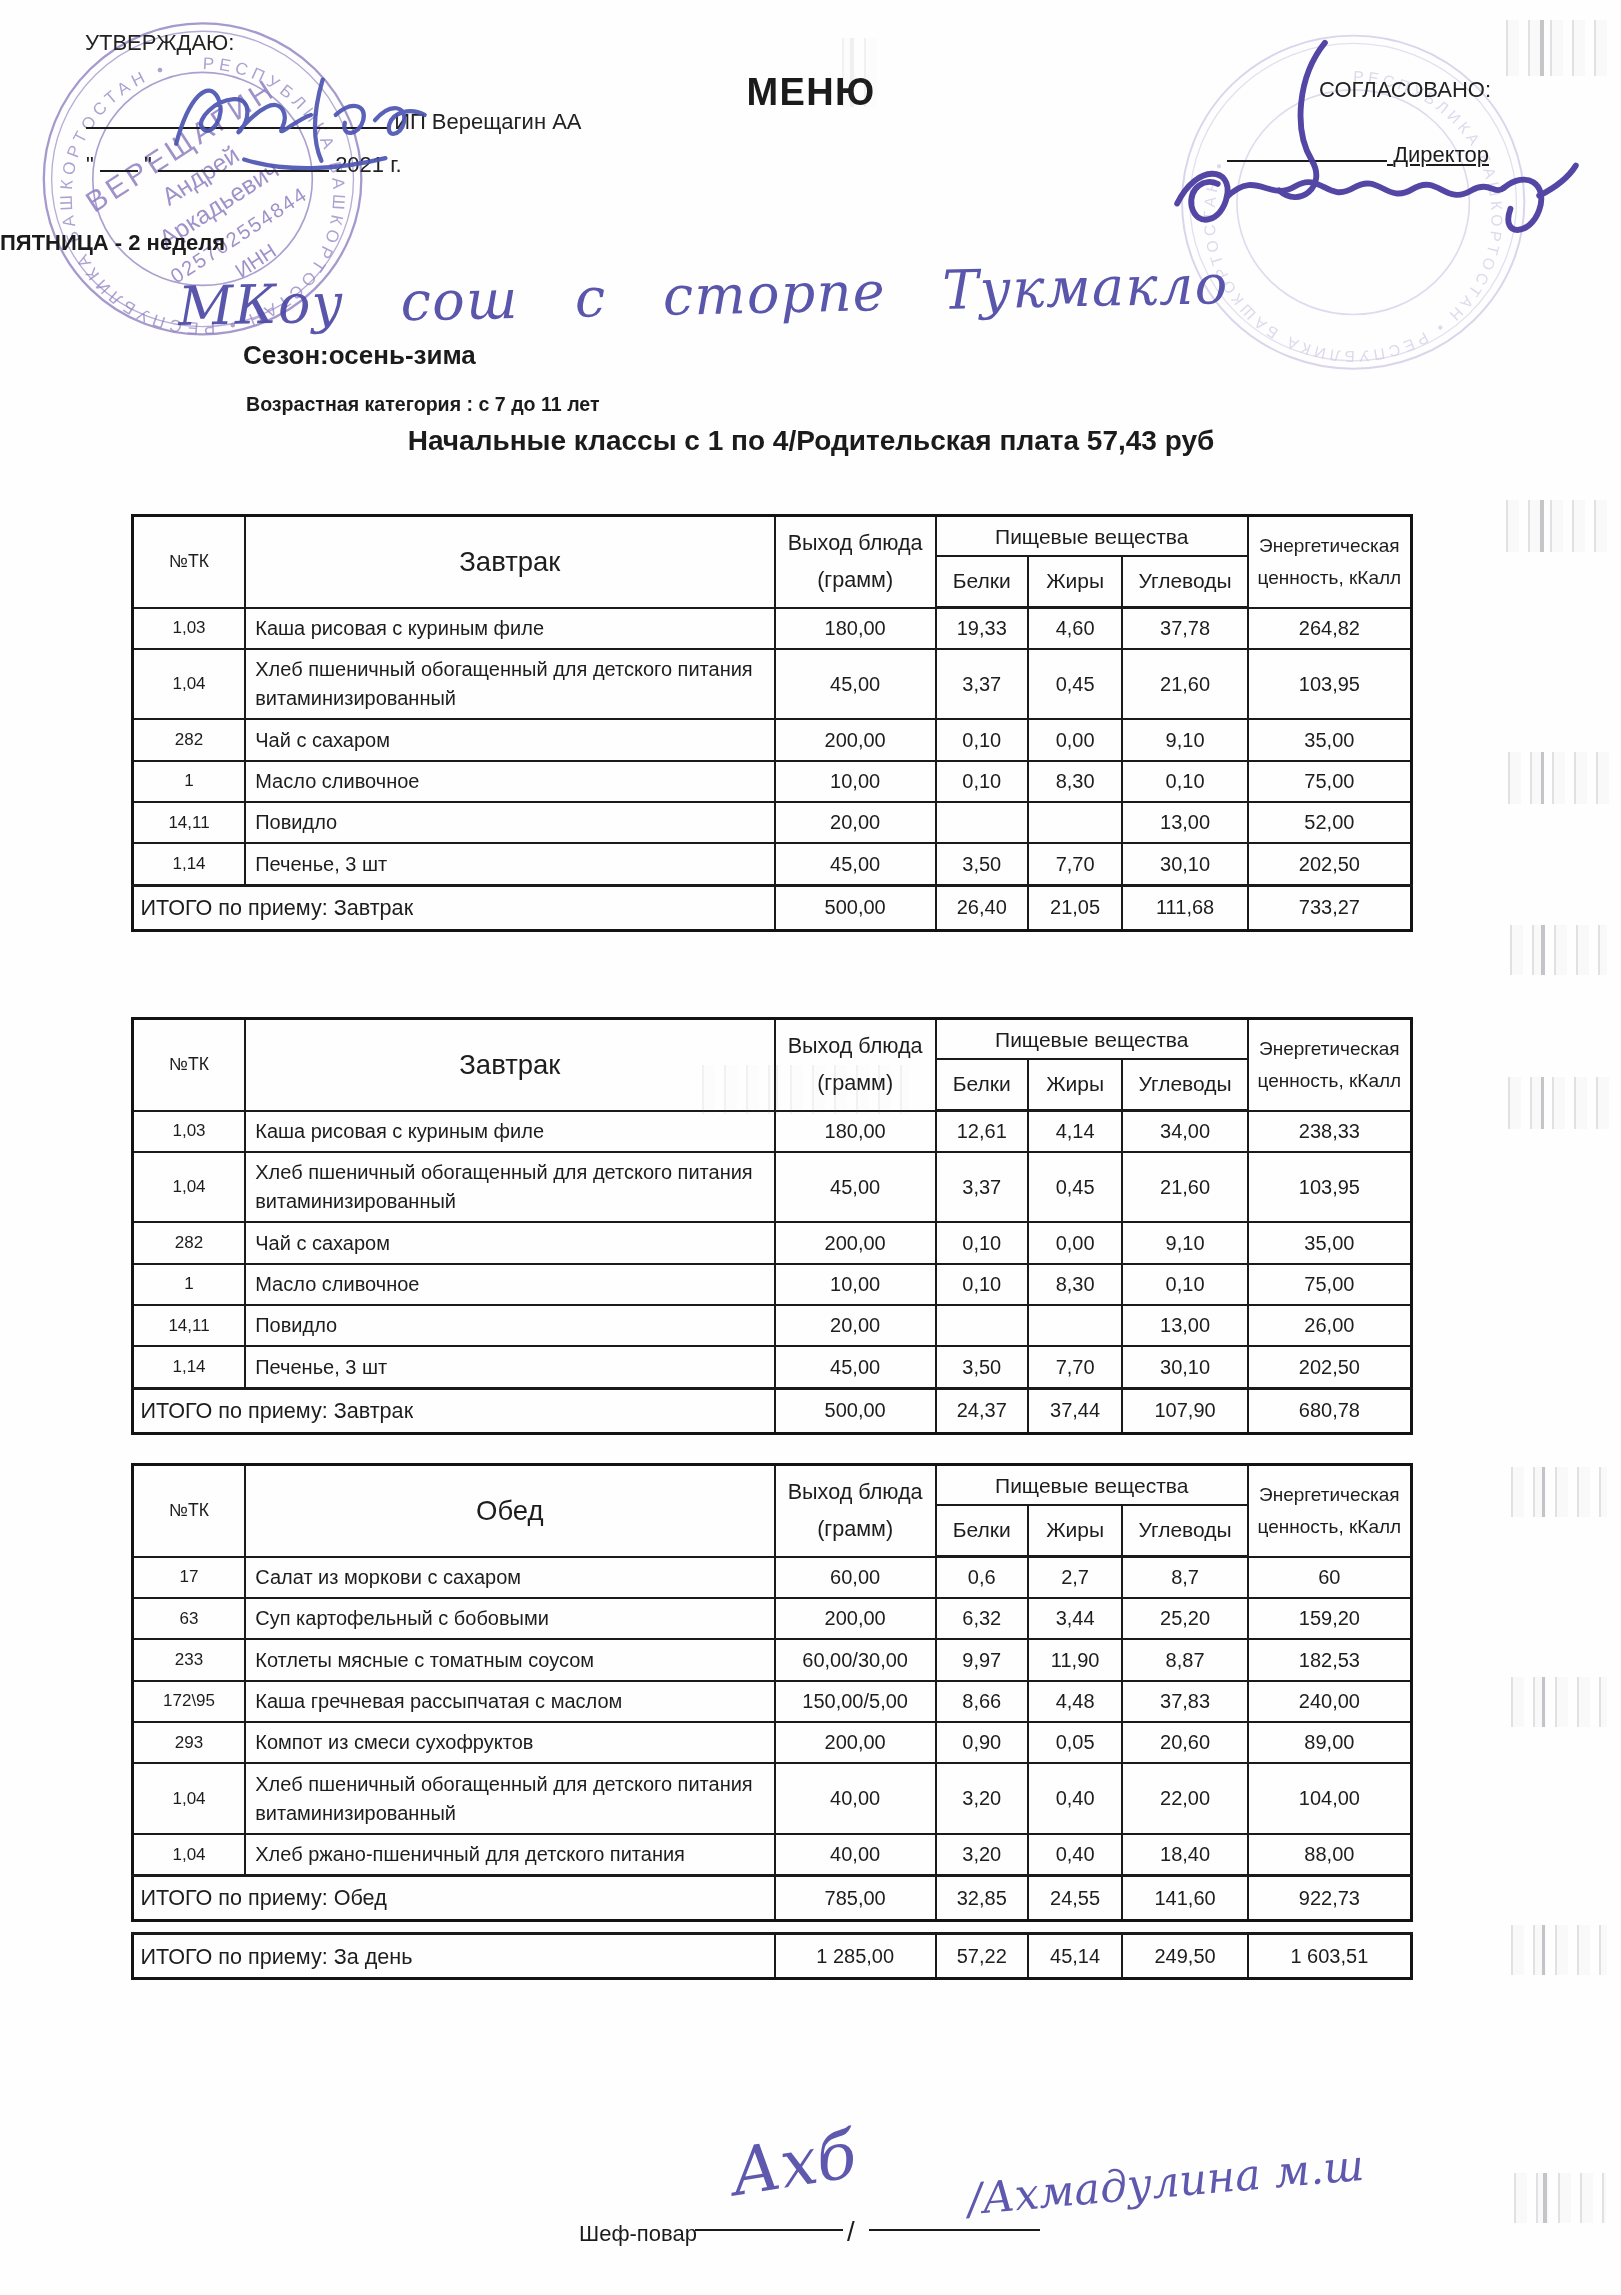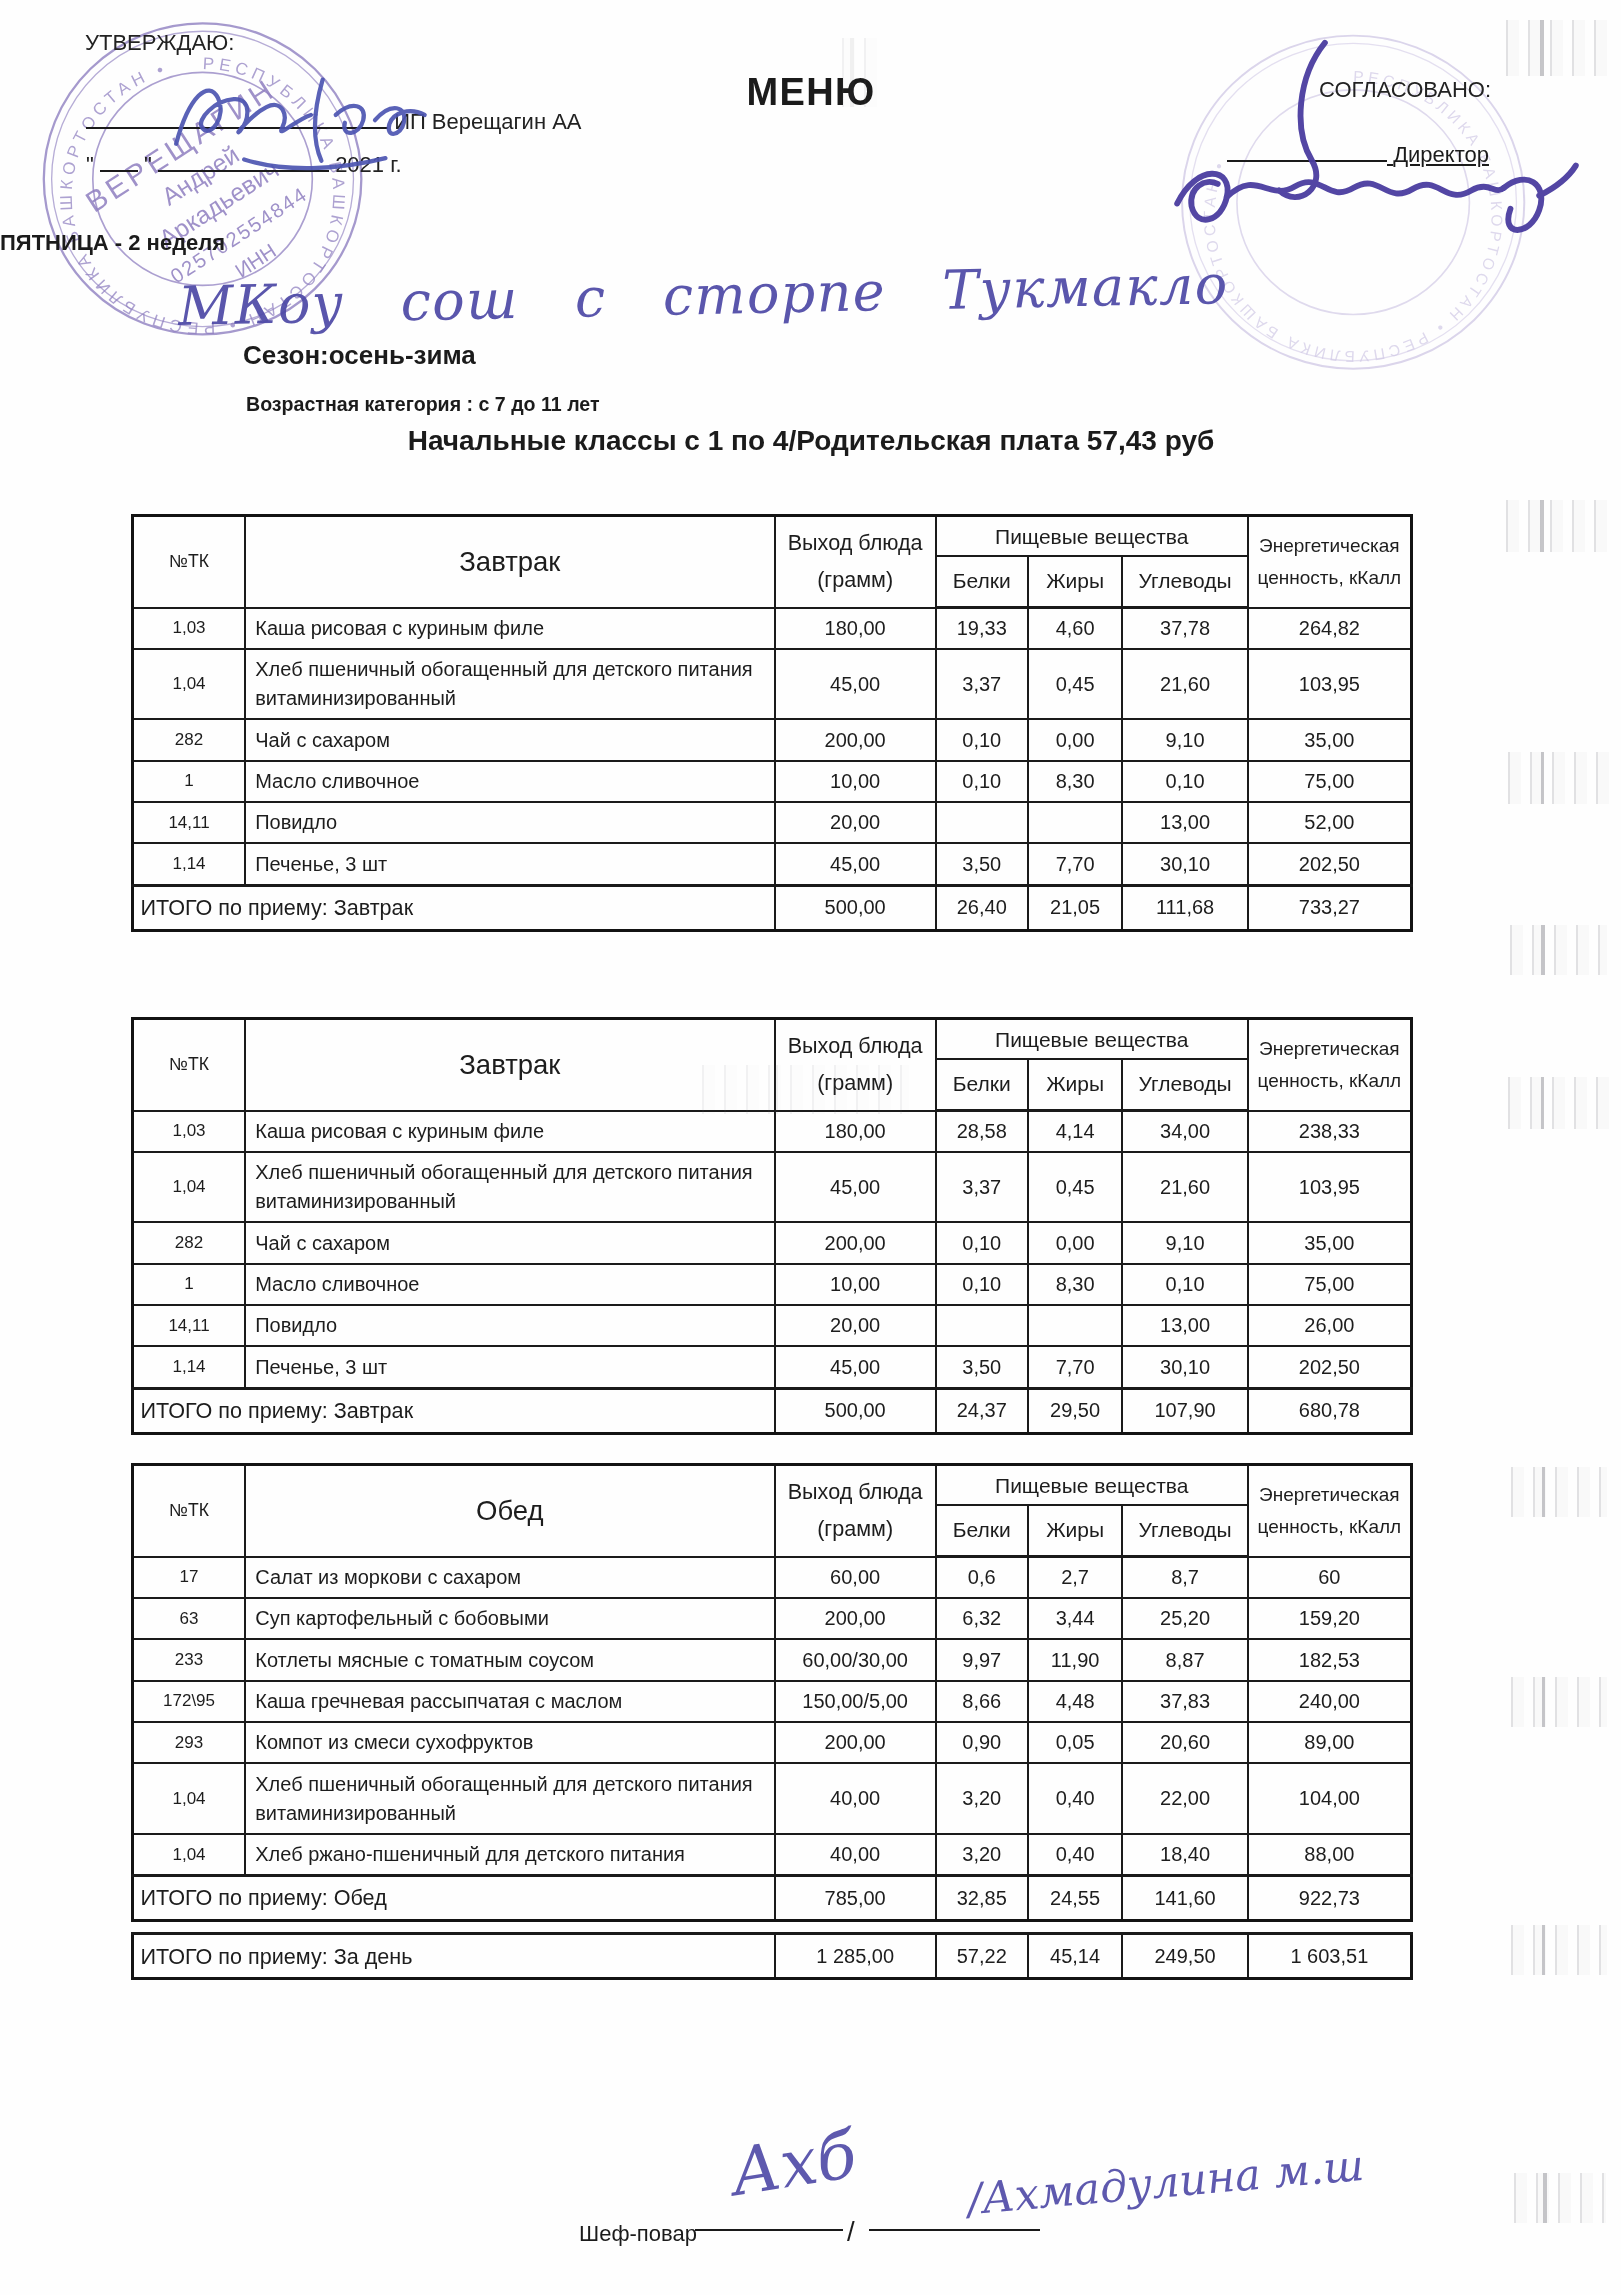--- a/index.html
+++ b/index.html
@@ -273,21 +273,21 @@
           <th class="h-sub">Белки</th>
           <th class="h-sub">Жиры</th>
           <th class="h-sub">Углеводы</th>
         </tr>
       </thead>
       <tbody>
           <tr>
             <td class="c-tk">1,03</td>
             <td class="c-dish">Каша рисовая с куриным филе</td>
             <td class="c-num">180,00</td>
-            <td class="c-num">28,58</td>
+            <td class="c-num">12,61</td>
             <td class="c-num">4,14</td>
             <td class="c-num">34,00</td>
             <td class="c-num">238,33</td>
           </tr>
           <tr>
             <td class="c-tk">1,04</td>
             <td class="c-dish">Хлеб пшеничный обогащенный для детского питания витаминизированный</td>
             <td class="c-num">45,00</td>
             <td class="c-num">3,37</td>
             <td class="c-num">0,45</td>
@@ -327,21 +327,21 @@
             <td class="c-num">45,00</td>
             <td class="c-num">3,50</td>
             <td class="c-num">7,70</td>
             <td class="c-num">30,10</td>
             <td class="c-num">202,50</td>
           </tr>
           <tr class="total-row">
             <td class="c-dish total-label" colspan="2">ИТОГО по приему: Завтрак</td>
             <td class="c-num">500,00</td>
             <td class="c-num">24,37</td>
-            <td class="c-num">29,50</td>
+            <td class="c-num">37,44</td>
             <td class="c-num">107,90</td>
             <td class="c-num">680,78</td>
           </tr>
         </tbody>
     </table>
   </div>
 
   <div class="twrap" style="top:1463px;">
     <table class="menu">
       <colgroup>

